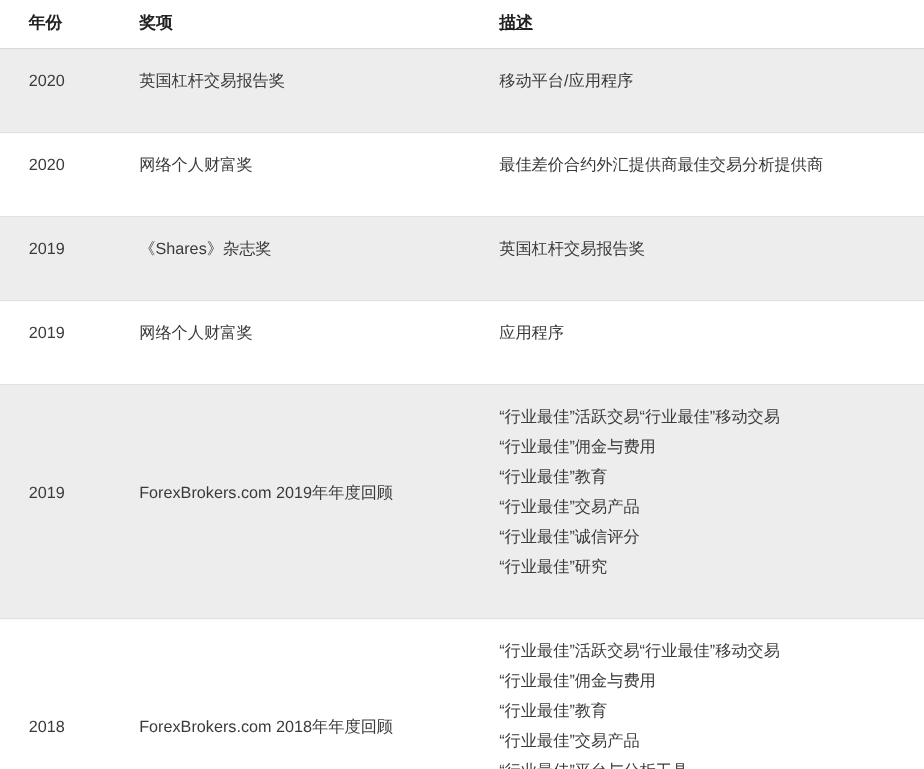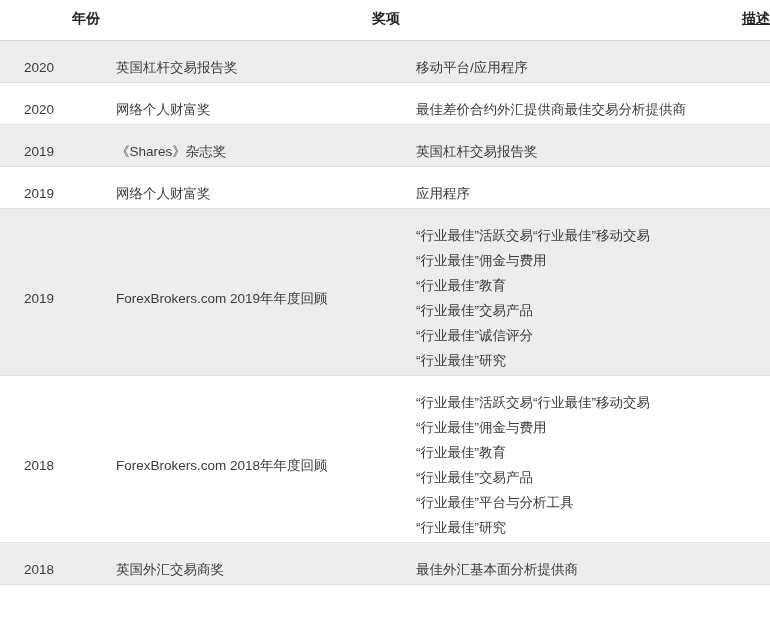--- a/index.html
+++ b/index.html
@@ -19,34 +19,34 @@
     border-collapse: collapse;
     table-layout: fixed;
     font-size: 13.5px;
   }
   .awards-table col.col-year { width: 100px; }
   .awards-table col.col-award { width: 300px; }
   .awards-table col.col-desc { width: 370px; }
 
   .awards-table thead th {
     background: #ffffff;
-    text-align: right;
+    text-align: left;
     font-weight: bold;
     color: #222222;
     font-size: 14px;
     padding: 10px 0 12px 24px;
     border-bottom: 1px solid #d9d9d9;
     vertical-align: middle;
   }
   .awards-table thead th.th-award { padding-left: 16px; margin-top: 32px; }
   .awards-table thead th.th-desc { padding-left: 16px; text-decoration: underline; }
 
   .awards-table tbody td {
     vertical-align: middle;
-    padding: 14px 0 2px 24px;
+    padding: 14px 0 30px 24px;
     border-bottom: 1px solid #e2e2e2;
     color: #3a3a3a;
     line-height: 25px;
   }
   .awards-table tbody td.cell-award { padding-left: 16px; padding-right: 10px; margin-top: 42px; }
   .awards-table tbody td.cell-desc  { padding-left: 16px; padding-right: 14px; margin-top: 38px; }
 
   .awards-table tbody tr.shaded td { background: #ededed; }
   .awards-table tbody tr.plain td { background: #ffffff; }
 

